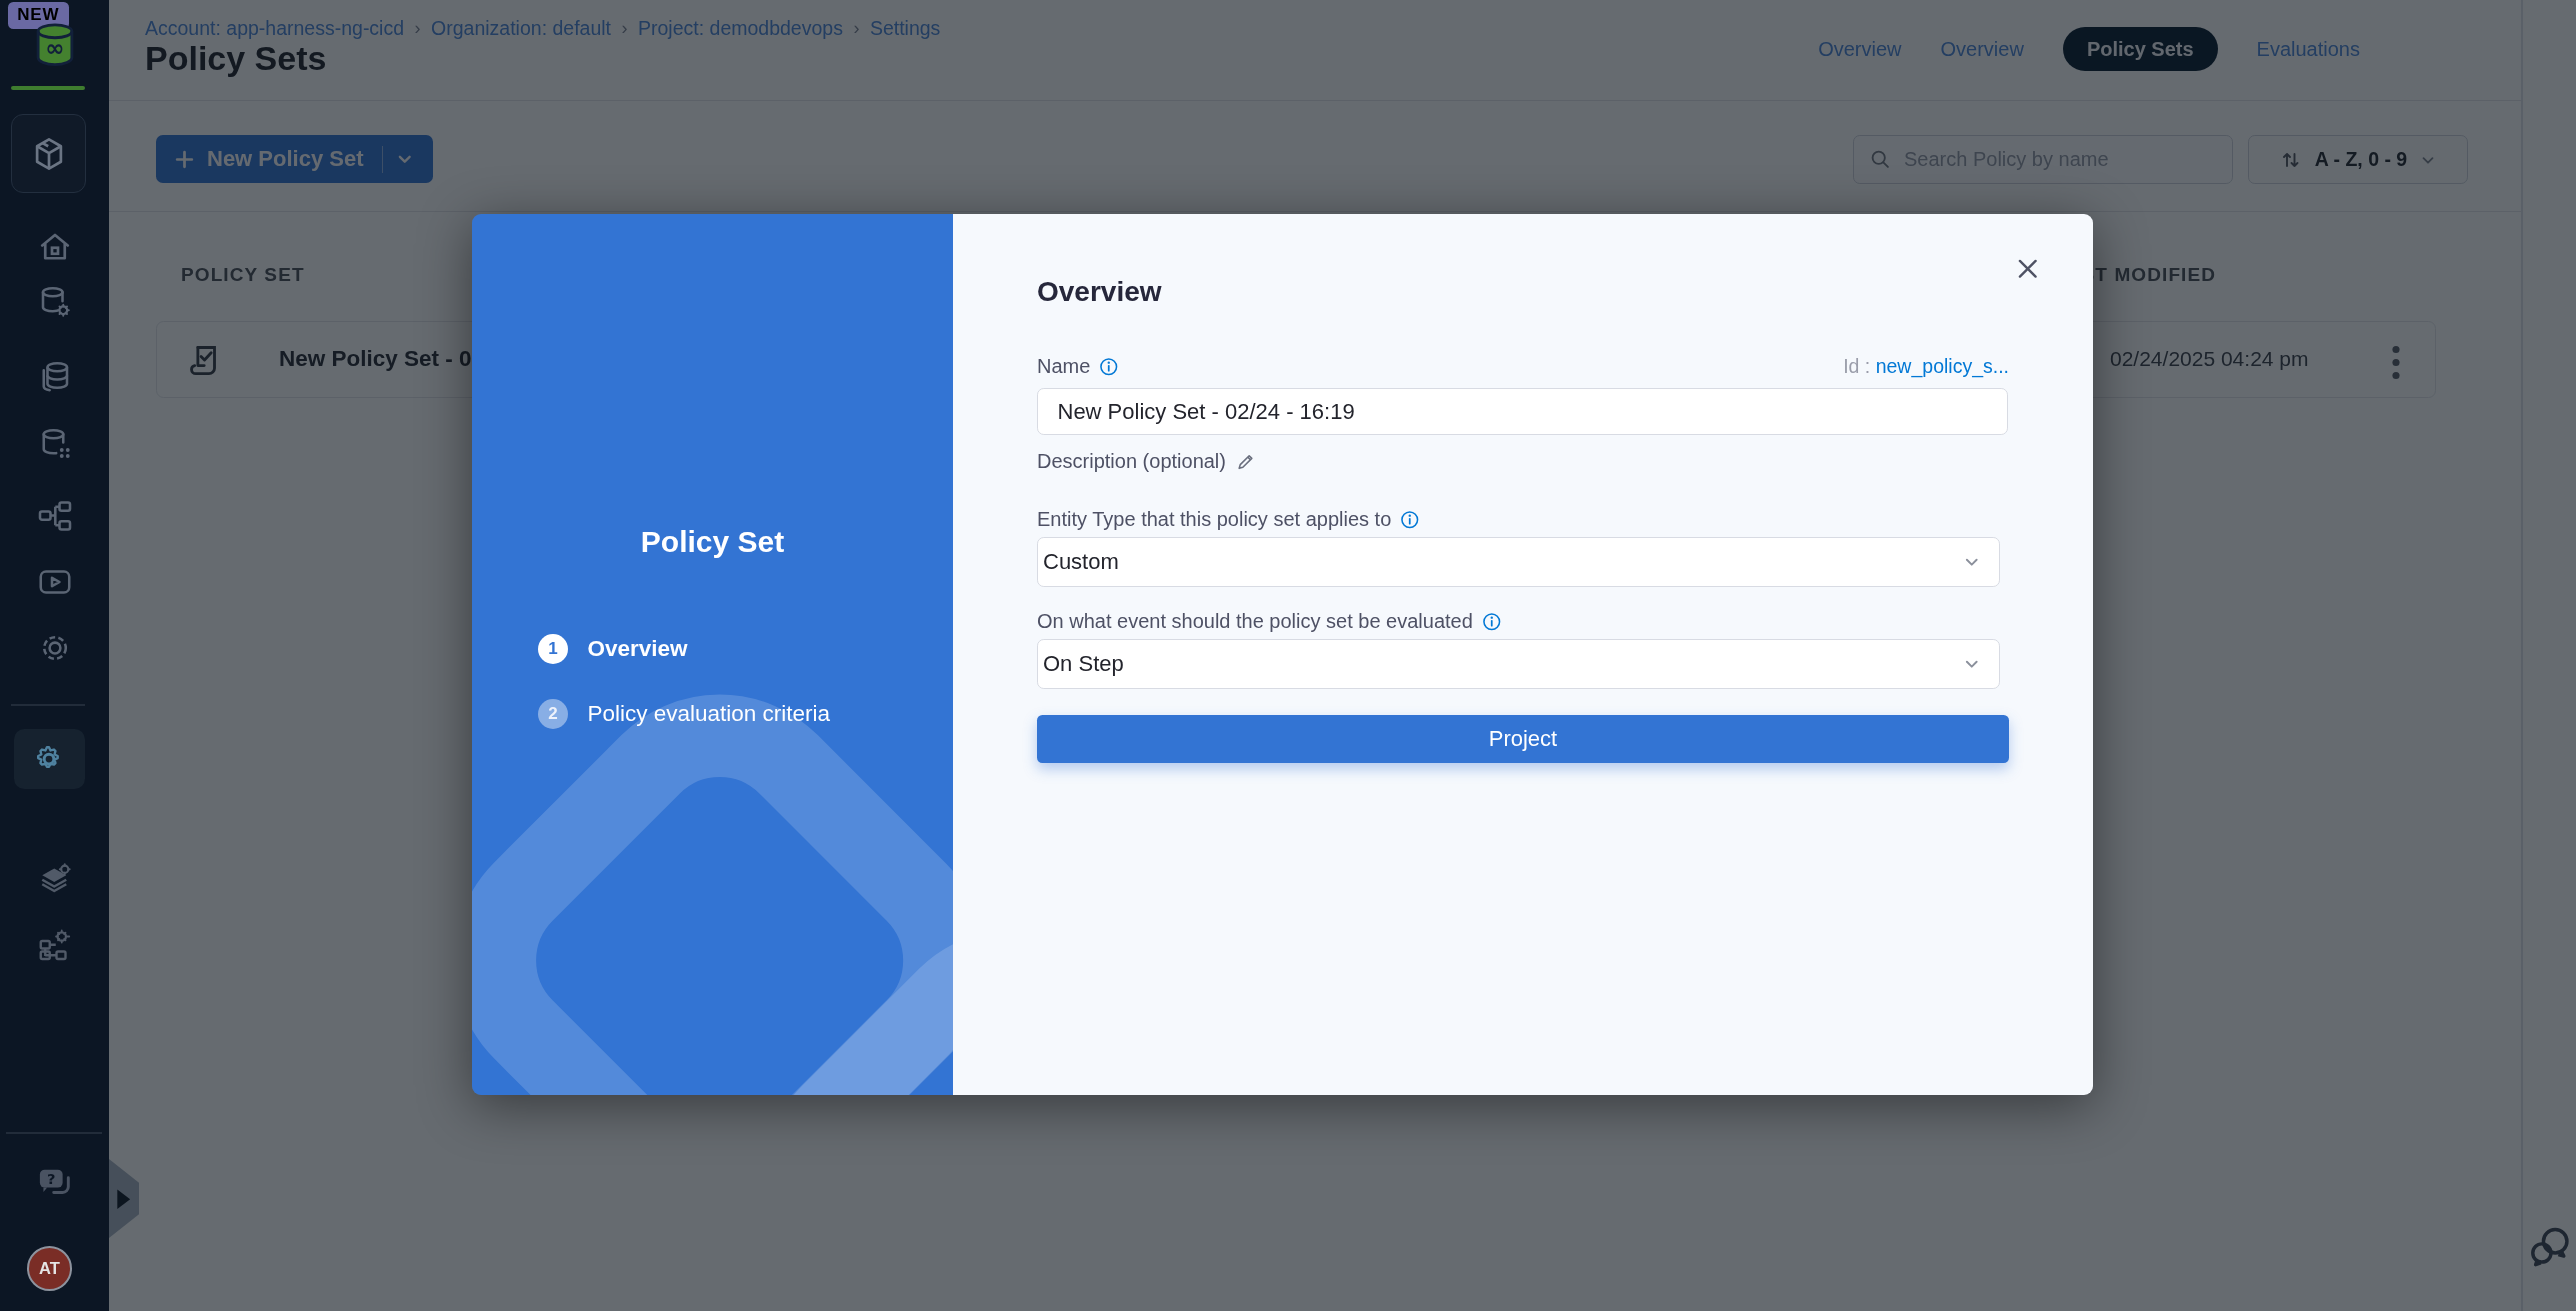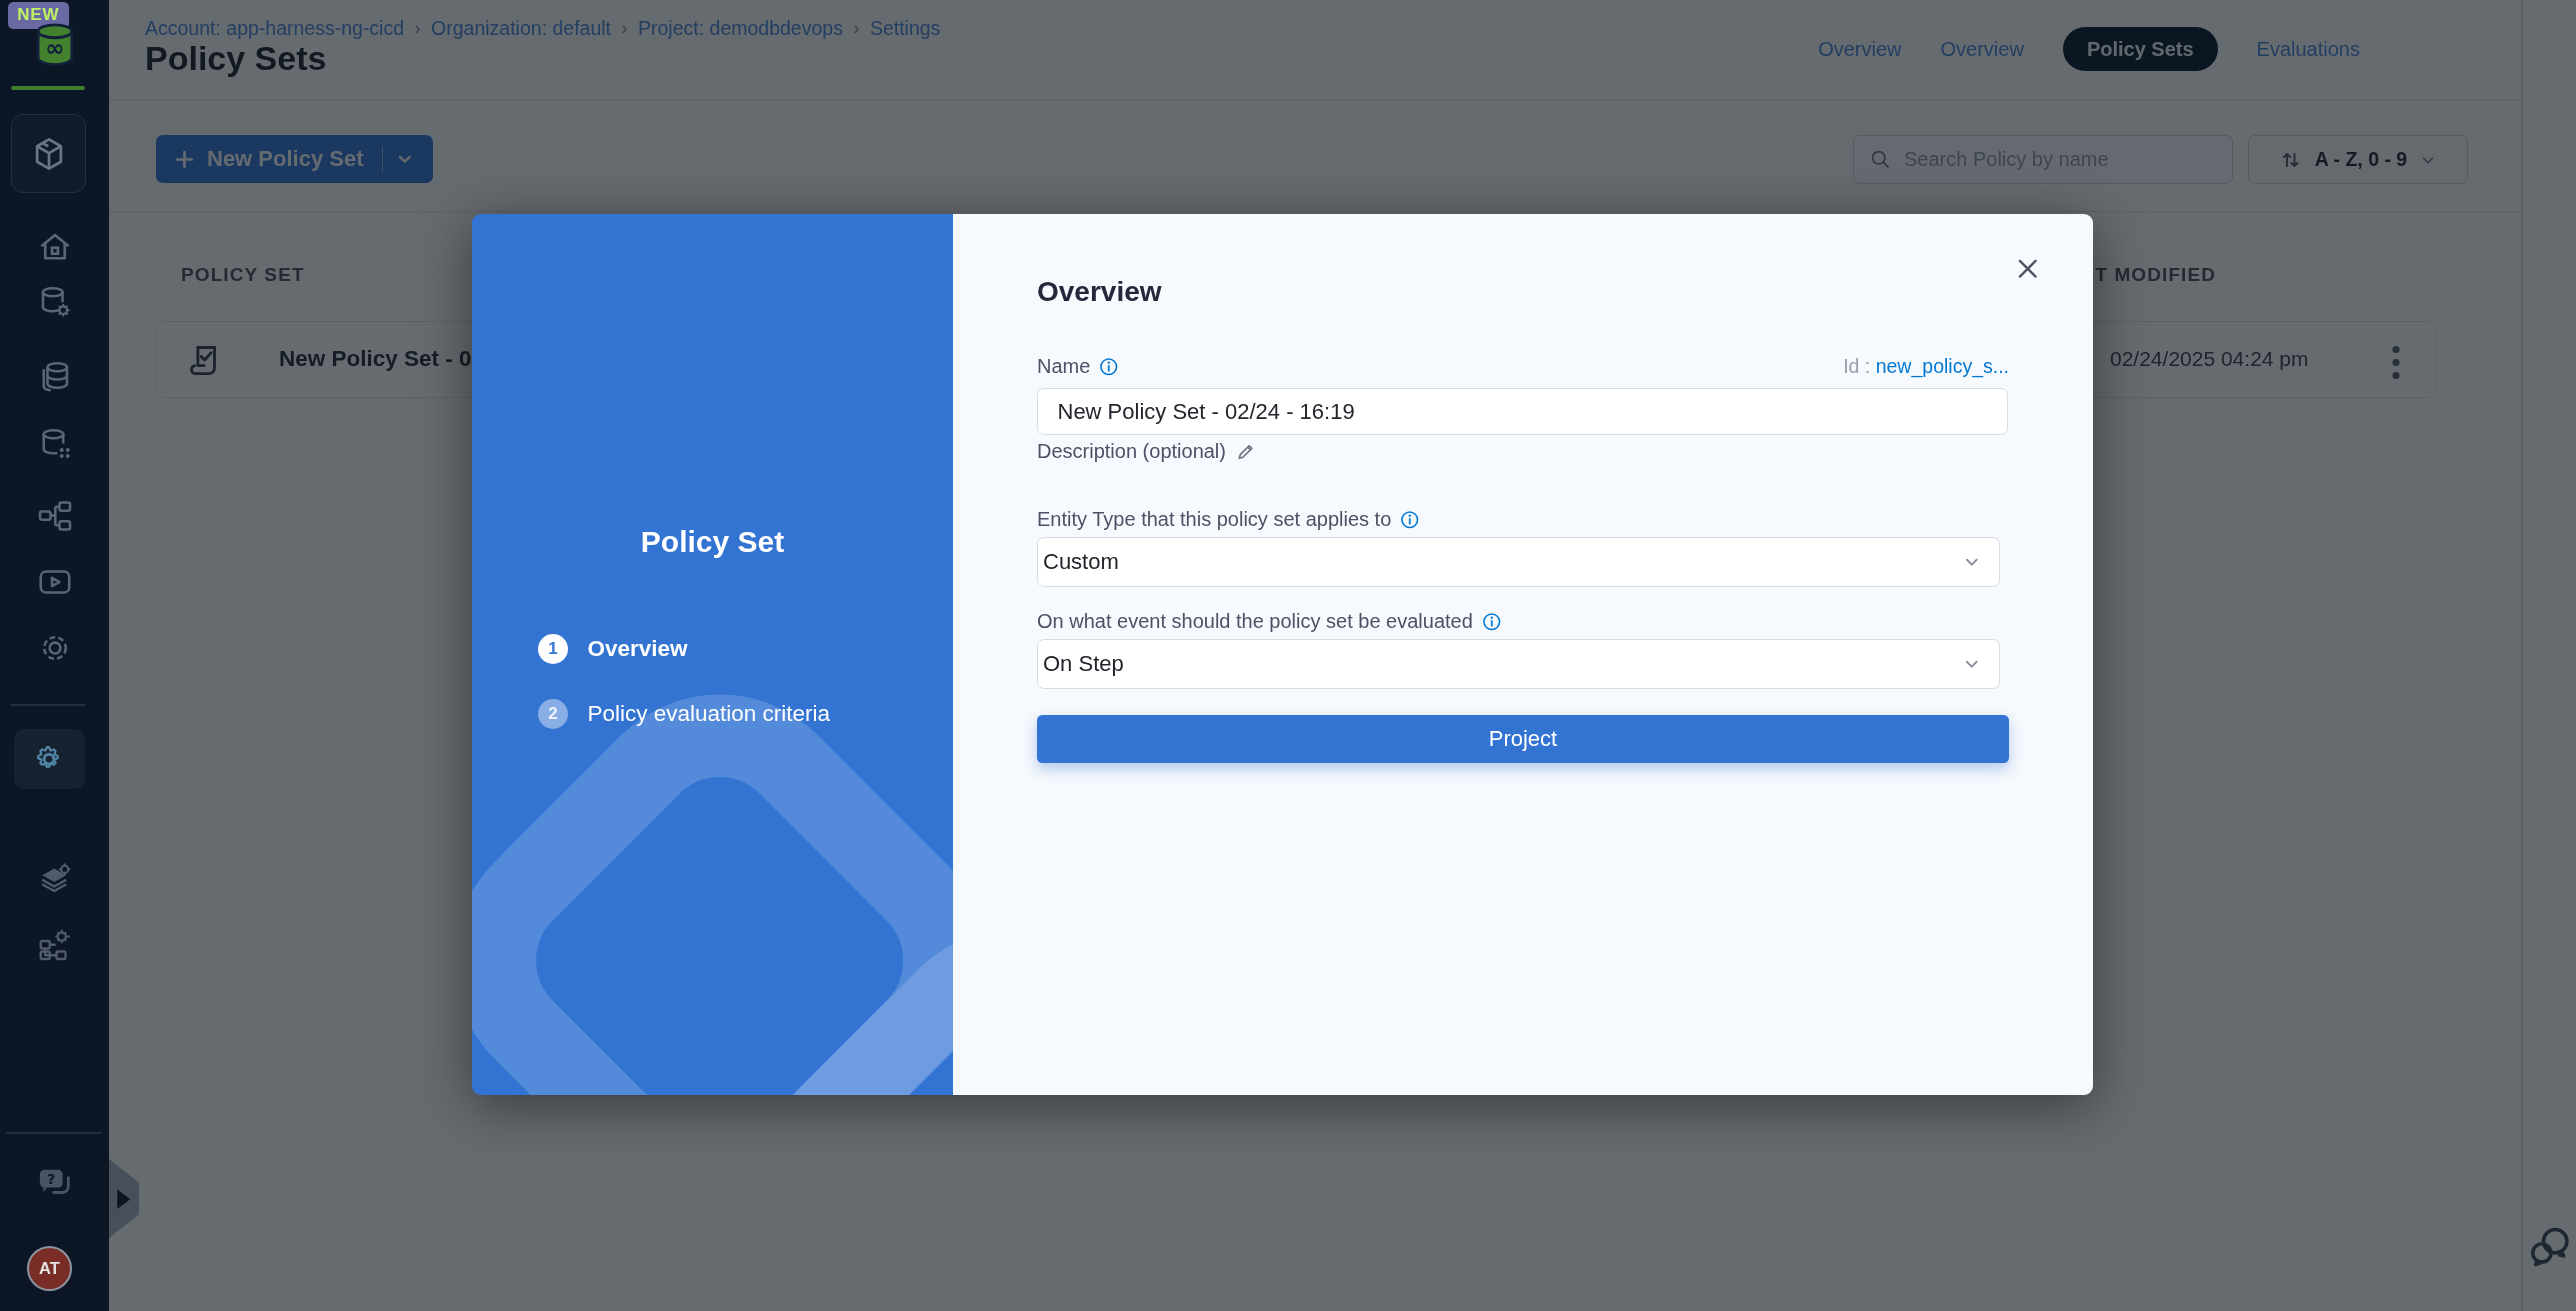--- a/index.html
+++ b/index.html
@@ -1,21 +1,21 @@
 <!DOCTYPE html>
 <html style="font-size:12px"><head>
 <meta charset="utf-8">
 <style>
   html,body{margin:0;padding:0;background:#2a2f36;}
   .app{position:relative;width:2576px;height:1311px;background:#ffffff;overflow:hidden;
        font-family:"Liberation Sans",sans-serif;}
 
   
   .sidebar{position:absolute;left:0;top:0;width:109px;height:1311px;background:#0c1624;z-index:10;}
-  .new-badge{position:absolute;left:7.5px;top:1.5px;background:#6a69a3;color:#bef264;
+  .new-badge{position:absolute;left:7.5px;top:1.5px;background:#6a69a3;color:#000000;
              font-size:17px;font-weight:700;padding:3.8px 9.8px;border-radius:5.3px;letter-spacing:0.8px;}
   .logo-wrap{position:absolute;left:0;top:21px;width:109px;display:flex;justify-content:center;}
   .logo-underline{position:absolute;left:10.5px;top:86px;width:74px;height:3.8px;background:#3f7d2f;border-radius:2.3px;}
   .module-box{position:absolute;left:11.3px;top:114px;width:73px;height:77px;border:1.5px solid #232f3f;
               border-radius:12px;display:flex;align-items:center;justify-content:center;background:rgba(255,255,255,0.02);}
   .side-icon{position:absolute;left:0;width:109px;display:flex;justify-content:center;align-items:center;}
   .side-div{position:absolute;left:10.5px;width:74px;height:1.5px;background:#222c3a;}
   .active-box{position:absolute;left:13.5px;top:729px;width:71px;height:60px;background:#16222f;
               border-radius:10.5px;display:flex;align-items:center;justify-content:center;}
   .avatar{position:absolute;left:27px;top:1246px;width:41px;height:41px;border-radius:50%;
@@ -362,21 +362,21 @@
             <path d="M10 9v5" stroke="#0278d5" stroke-width="1.8" stroke-linecap="round"></path>
             <circle cx="10" cy="5.8" r="1.2" fill="#0278d5"></circle>
           </svg>
       </div>
       <div class="id-row">
         <span class="id-prefix">Id :</span>
         <a class="id-link" href="#">new_policy_s...</a>
       </div>
       <input class="name-input" value="New Policy Set - 02/24 - 16:19" style="">
 
-      <div class="field-label-row" style="top:226px;">
+      <div class="field-label-row" style="top:236px;">
         <span class="field-label">Description (optional)</span>
         <svg width="21" height="21" viewBox="0 0 20 20">
             <path d="M4 16.5l1-3.5L13.5 4.5 16 7l-8.5 8.5-3.5 1z" fill="none" stroke="#6a6f7e" stroke-width="1.5" stroke-linejoin="round"></path>
             <path d="M12.2 5.8l2.5 2.5" stroke="#6a6f7e" stroke-width="1.5"></path>
           </svg>
       </div>
 
       <div class="field-label-row" style="top:294px;">
         <span class="field-label">Entity Type that this policy set applies to</span>
         <svg width="19.5" height="19.5" viewBox="0 0 20 20">

